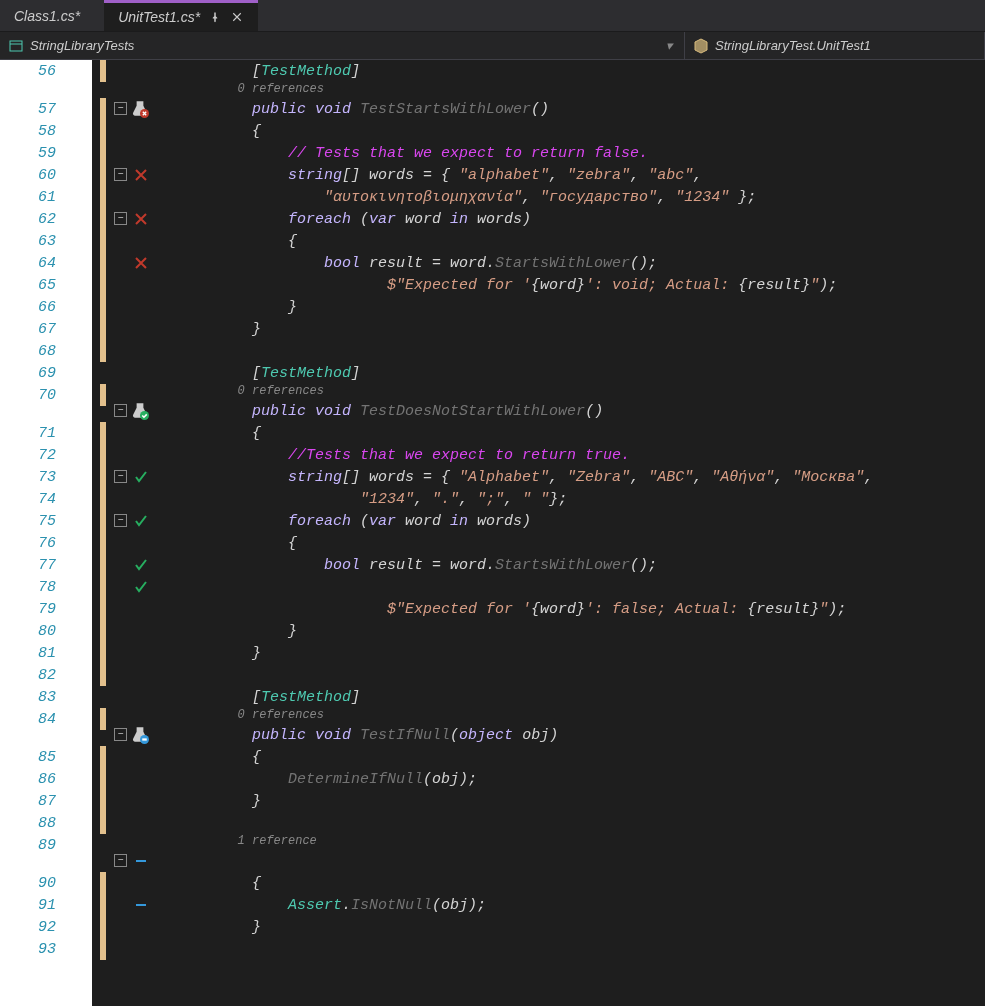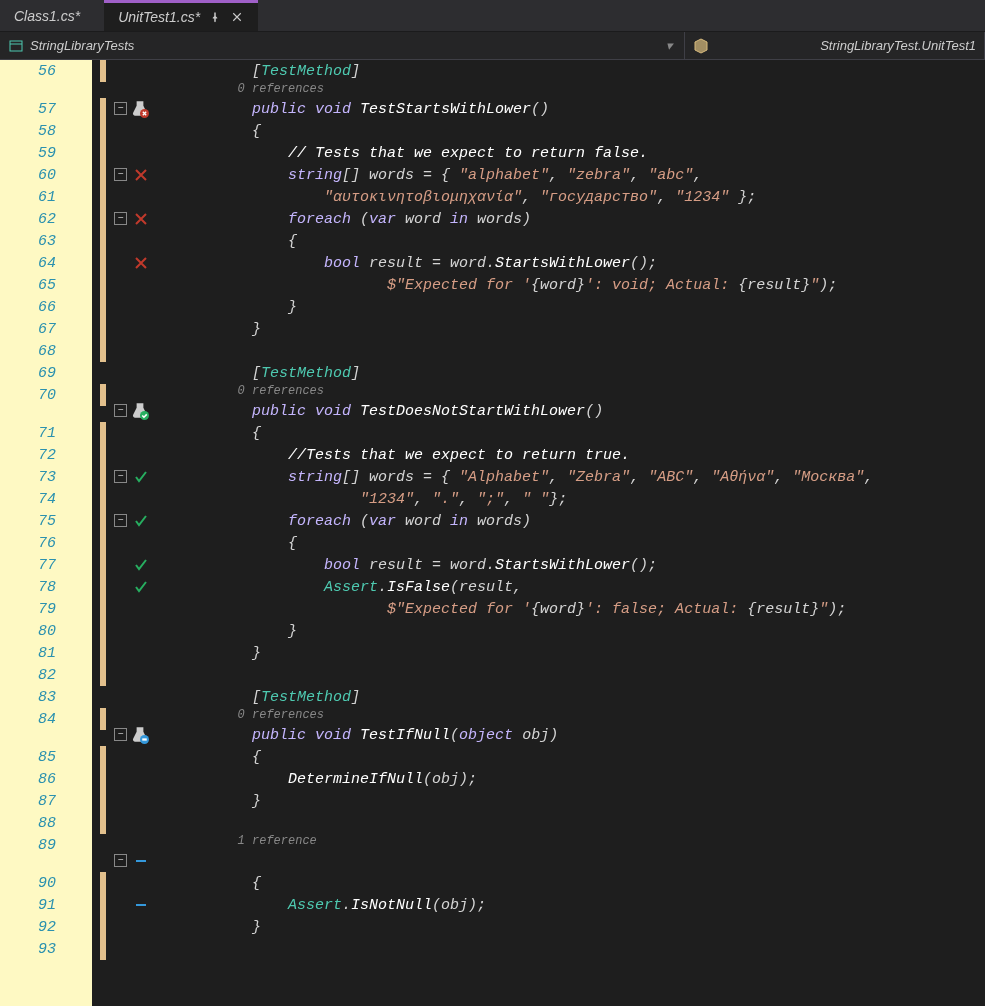--- a/index.html
+++ b/index.html
@@ -52,38 +52,37 @@
 .nav-item {
   display: flex;
   align-items: center;
   gap: 6px;
   padding: 0 8px;
   color: #cccccc;
   font-family: 'Segoe UI', sans-serif;
   font-size: 13px;
   border-right: 1px solid #3f3f46;
   cursor: pointer;
-  justify-content: space-between;
 }
 .nav-item:first-child { flex: 1; }
 .nav-item svg { flex-shrink: 0; }
 .nav-dd {
   width: 14px; height: 100%;
   display:flex; align-items:center; justify-content:center;
   color:#888;
 }
 .editor {
   flex: 1;
   display: flex;
   overflow: hidden;
   background: #1e1e1e;
 }
 .gutter {
   width: 92px;
-  background: #fef9c3;
+  background: #ffffff;
   flex-shrink: 0;
   border-right: none;
 }
 .marker-col {
   width: 22px;
   flex-shrink:0;
   display:flex;
   justify-content:center;
 }
 .gutter-row {
@@ -144,22 +143,22 @@
 .line-icon {
   position:absolute;
   left:20px; top:4px;
   width:14px; height:14px;
 }
 .code { color:#d4d4d4; }
 .c-kw { color:#c4b5fd; }
 .c-type { color:#4ec9b0; }
 .c-attr { color:#4ec9b0; }
 .c-str { color:#d69d85; }
-.c-com { color:#ffffff; }
-.c-method { color:#ffffff; }
+.c-com { color:#d946ef; }
+.c-method { color:#737373; }
 .c-ref { color:#888; font-size:12px; }
 </style>
 </head>
 <body>
 
 <div class="container">
   <div class="tab-bar">
     <div class="tab">
       <span>Class1.cs*</span>
     </div>
@@ -454,21 +453,20 @@
         <div class="outline-col"><svg class="line-icon" viewBox="0 0 14 14">
               <path stroke="#27ae60" stroke-width="2" fill="none" d="M2 7l3 4 7-9"></path>
             </svg></div>
         <span class="code">                <span class="c-kw">bool</span><span> result = word.</span><span class="c-method">StartsWithLower</span><span>();</span></span>
       </div>
 
       <div class="code-row">
         <div class="outline-col"><svg class="line-icon" viewBox="0 0 14 14">
               <path stroke="#27ae60" stroke-width="2" fill="none" d="M2 7l3 4 7-9"></path>
             </svg></div>
-        <span class="code">                <span class="c-type">Assert</span><span>.</span><span class="c-method">IsFalse</span><span>(result,</span></span>
       </div>
 
       <div class="code-row"><div class="outline-col"></div><span class="code">                       <span class="c-str">$</span><span class="c-str">"Expected for '</span><span>{word}</span><span class="c-str">': false; Actual: </span><span>{result}</span><span class="c-str">"</span><span>);</span></span></div>
 
       <div class="code-row"><div class="outline-col"></div><span class="code">            <span>}</span></span></div>
       <div class="code-row"><div class="outline-col"></div><span class="code">        <span>}</span></span></div>
 
       <div class="code-row"><div class="outline-col"></div><span class="code"></span></div>
 
       <div class="code-row"><div class="outline-col"></div><span class="code">        [<span class="c-attr">TestMethod</span>]</span></div>

